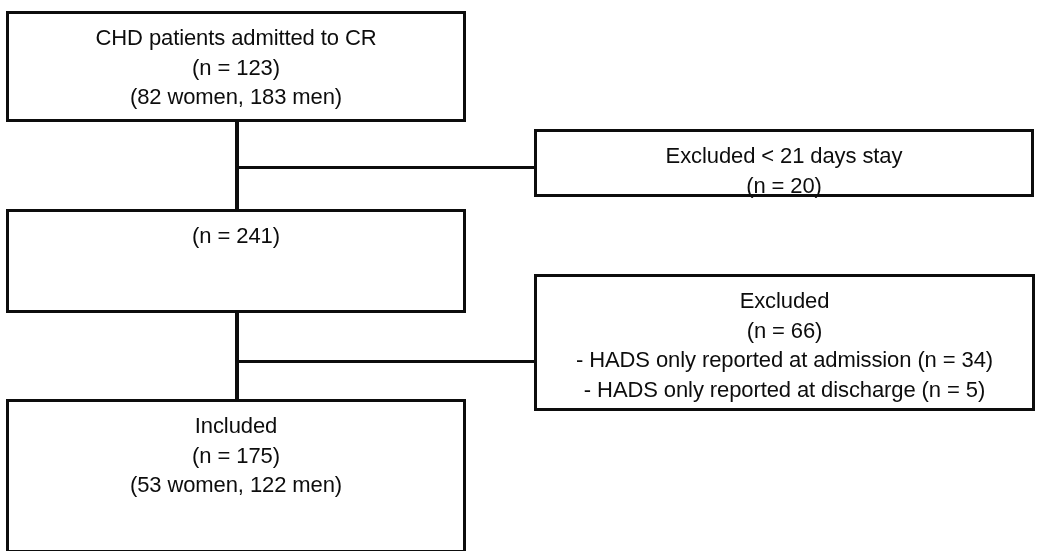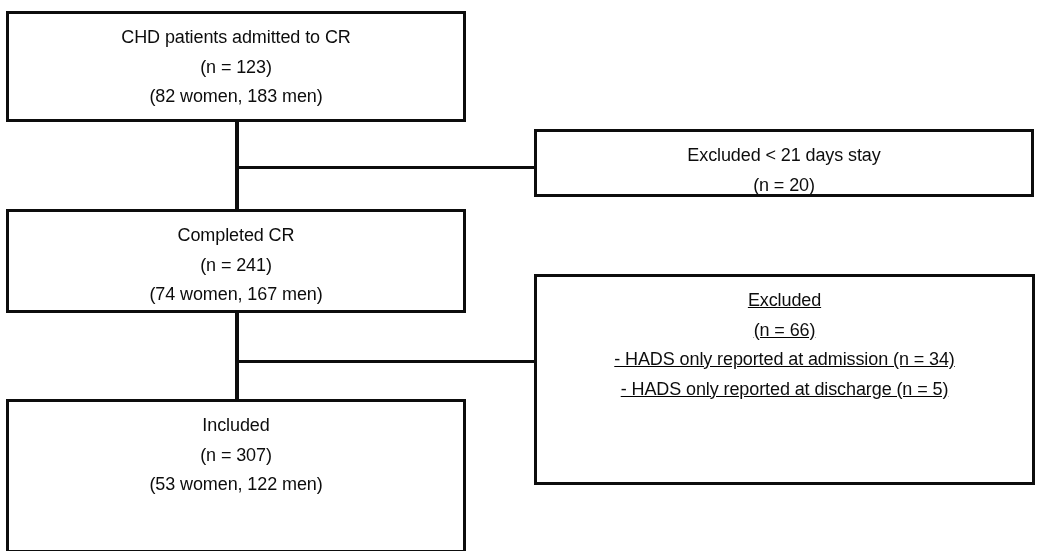--- a/index.html
+++ b/index.html
@@ -21,33 +21,33 @@
     border: 3px solid #0d0d0d;
     background: #ffffff;
     display: flex;
     flex-direction: column;
     align-items: center;
     justify-content: flex-start;
     padding-top: 9px;
     z-index: 2;
   }
   .box .line {
-    font-size: 18px;
+    font-size: 22px;
     line-height: 29.5px;
     color: #0d0d0d;
     white-space: nowrap;
     text-align: center;
     letter-spacing: -0.1px;
   }
   
   #box-chd      { left: 6px;   top: 11px;  width: 460px; height: 111px; }
   #box-completed{ left: 6px;   top: 209px; width: 460px; height: 104px; }
   #box-included { left: 6px;   top: 399px; width: 460px; height: 154px; }
   #box-excl-stay{ left: 534px; top: 129px; width: 500px; height: 68px; }
-  #box-excl-hads{ left: 534px; top: 274px; width: 501px; height: 211px; text-decoration: underline; }
+  #box-excl-hads{ left: 534px; top: 274px; width: 501px; height: 137px; }
 
   
   .vline {
     position: absolute;
     width: 4px;
     background: #0d0d0d;
     left: 235px;
     z-index: 1;
   }
   .hline {
@@ -76,31 +76,29 @@
     <div class="line">(n = 123)</div>
     <div class="line">(82 women, 183 men)</div>
   </div>
 
   <div class="box" id="box-excl-stay">
     <div class="line">Excluded &lt; 21 days stay</div>
     <div class="line">(n = 20)</div>
   </div>
 
   <div class="box" id="box-completed">
-    <div class="line">Completed CR</div>
     <div class="line">(n = 241)</div>
-    <div class="line">(74 women, 167 men)</div>
   </div>
 
   <div class="box" id="box-excl-hads">
     <div class="line">Excluded</div>
     <div class="line">(n = 66)</div>
     <div class="line">- HADS only reported at admission (n = 34)</div>
     <div class="line">- HADS only reported at discharge (n = 5)</div>
   </div>
 
   <div class="box" id="box-included">
     <div class="line">Included</div>
-    <div class="line">(n = 307)</div>
+    <div class="line">(n = 175)</div>
     <div class="line">(53 women, 122 men)</div>
   </div>
 
 </div>
 
 </body></html>

